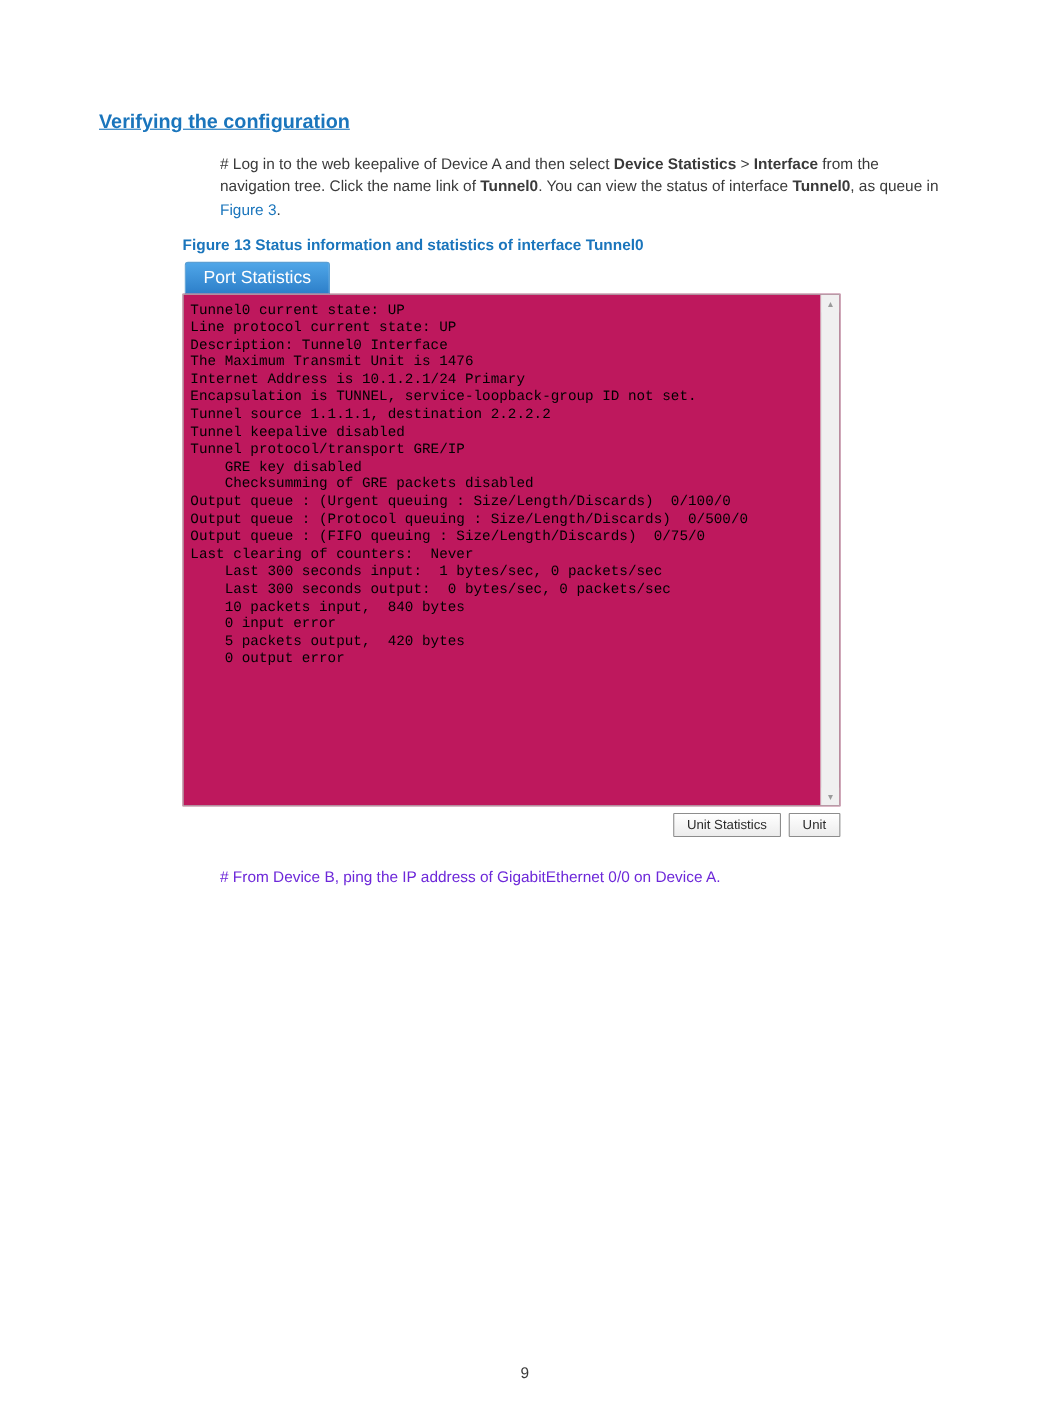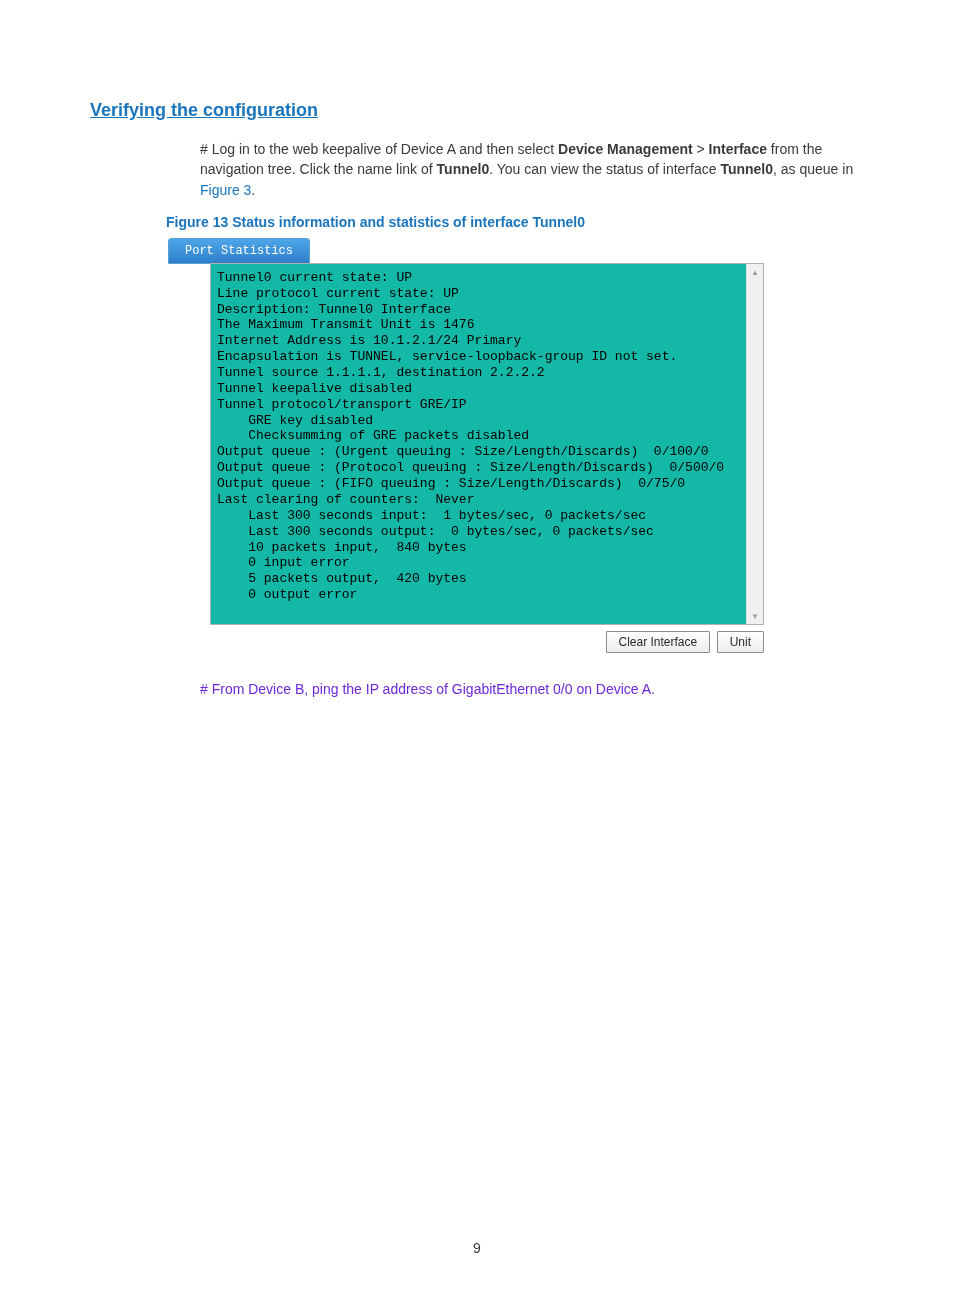--- a/index.html
+++ b/index.html
@@ -47,35 +47,33 @@
     width: 598px;
   }
   .tab-row {
     margin-bottom: -1px;
     padding-left: 2px;
   }
   .tab {
     display: inline-block;
     background: linear-gradient(to bottom, #4fa6e8 0%, #2d7fc9 100%);
     color: #ffffff;
-    font-size: 12px;
+    font-size: 16px;
     padding: 5px 16px;
     border-radius: 3px 3px 0 0;
     border: 1px solid #5a9fd4;
-    font-family: Liberation Mono, monospace;
   }
   .stats-panel {
     border: 1px solid #b0b0b0;
-    background: #14b8a6;
+    background: #be185d;
     padding: 6px 6px;
     position: relative;
-    height: 362px;
+    height: 466px;
     box-sizing: border-box;
     overflow: hidden;
-    margin-left: 44px;
   }
   .stats-panel pre {
     margin: 0;
     font-family: "Courier New", monospace;
     font-size: 13px;
     line-height: 1.22;
     color: #000;
     white-space: pre;
   }
   .scrollbar {
@@ -134,21 +132,21 @@
 </style>
 </head>
 <body>
 
 <div class="page">
 
   <h2 class="section-heading">Verifying the configuration</h2>
 
   <div class="body-indent">
     <p class="body">
-      <span># Log in to the web keepalive of Device A and then select </span><strong>Device Management</strong><span> &gt; </span><strong>Interface</strong><span> from the navigation tree. Click the name link of </span><strong>Tunnel0</strong><span>. You can view the status of interface </span><strong>Tunnel0</strong><span>, as queue in </span><a class="link">Figure 3</a><span>.</span>
+      <span># Log in to the web keepalive of Device A and then select </span><strong>Device Statistics</strong><span> &gt; </span><strong>Interface</strong><span> from the navigation tree. Click the name link of </span><strong>Tunnel0</strong><span>. You can view the status of interface </span><strong>Tunnel0</strong><span>, as queue in </span><a class="link">Figure 3</a><span>.</span>
     </p>
   </div>
 
   <div style="margin-left:76px;">
     <div class="figure-caption">Figure 13 Status information and statistics of interface Tunnel0</div>
 
     <div class="figure-box">
       <div class="tab-row">
         <span class="tab">Port Statistics</span>
       </div>
@@ -173,21 +171,21 @@
     10 packets input,  840 bytes
     0 input error
     5 packets output,  420 bytes
     0 output error</pre>
         <div class="scrollbar">
           <div class="scroll-arrow up">▴</div>
           <div class="scroll-arrow down">▾</div>
         </div>
       </div>
       <div class="button-row">
-        <span class="ui-button">Clear Interface</span>
+        <span class="ui-button">Unit Statistics</span>
         <span class="ui-button">Unit</span>
       </div>
     </div>
   </div>
 
   <div class="body-indent" style="margin-top:28px;">
     <p class="body2"># From Device B, ping the IP address of GigabitEthernet 0/0 on Device A.</p>
   </div>
 
   <div class="page-number">9</div>

